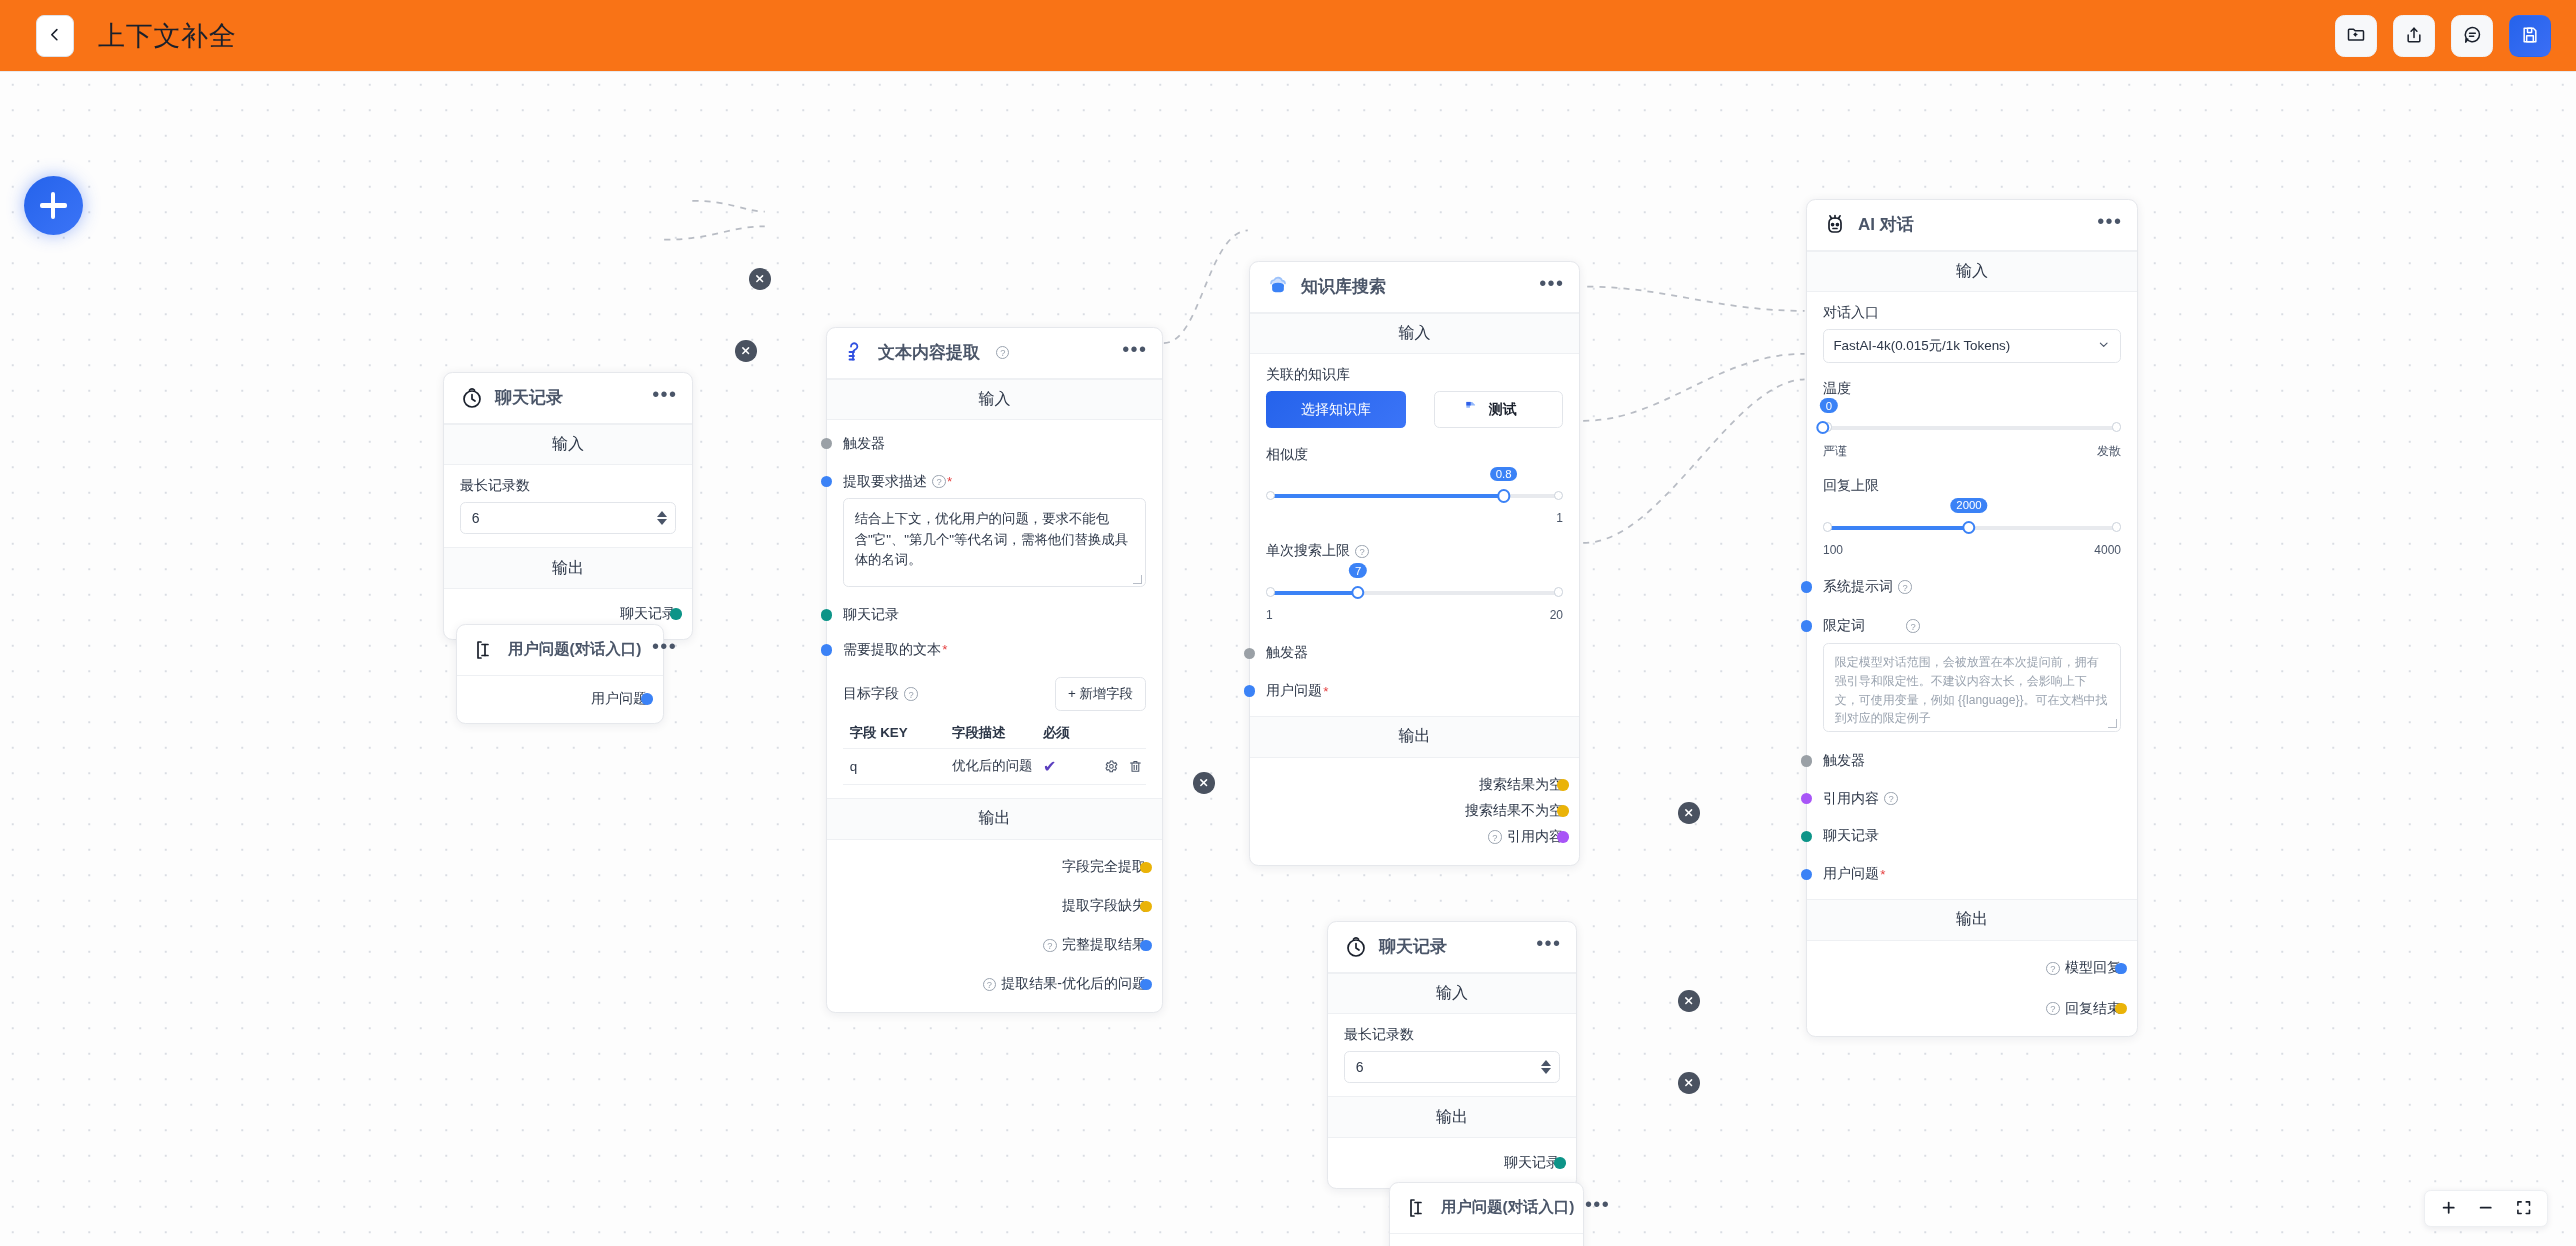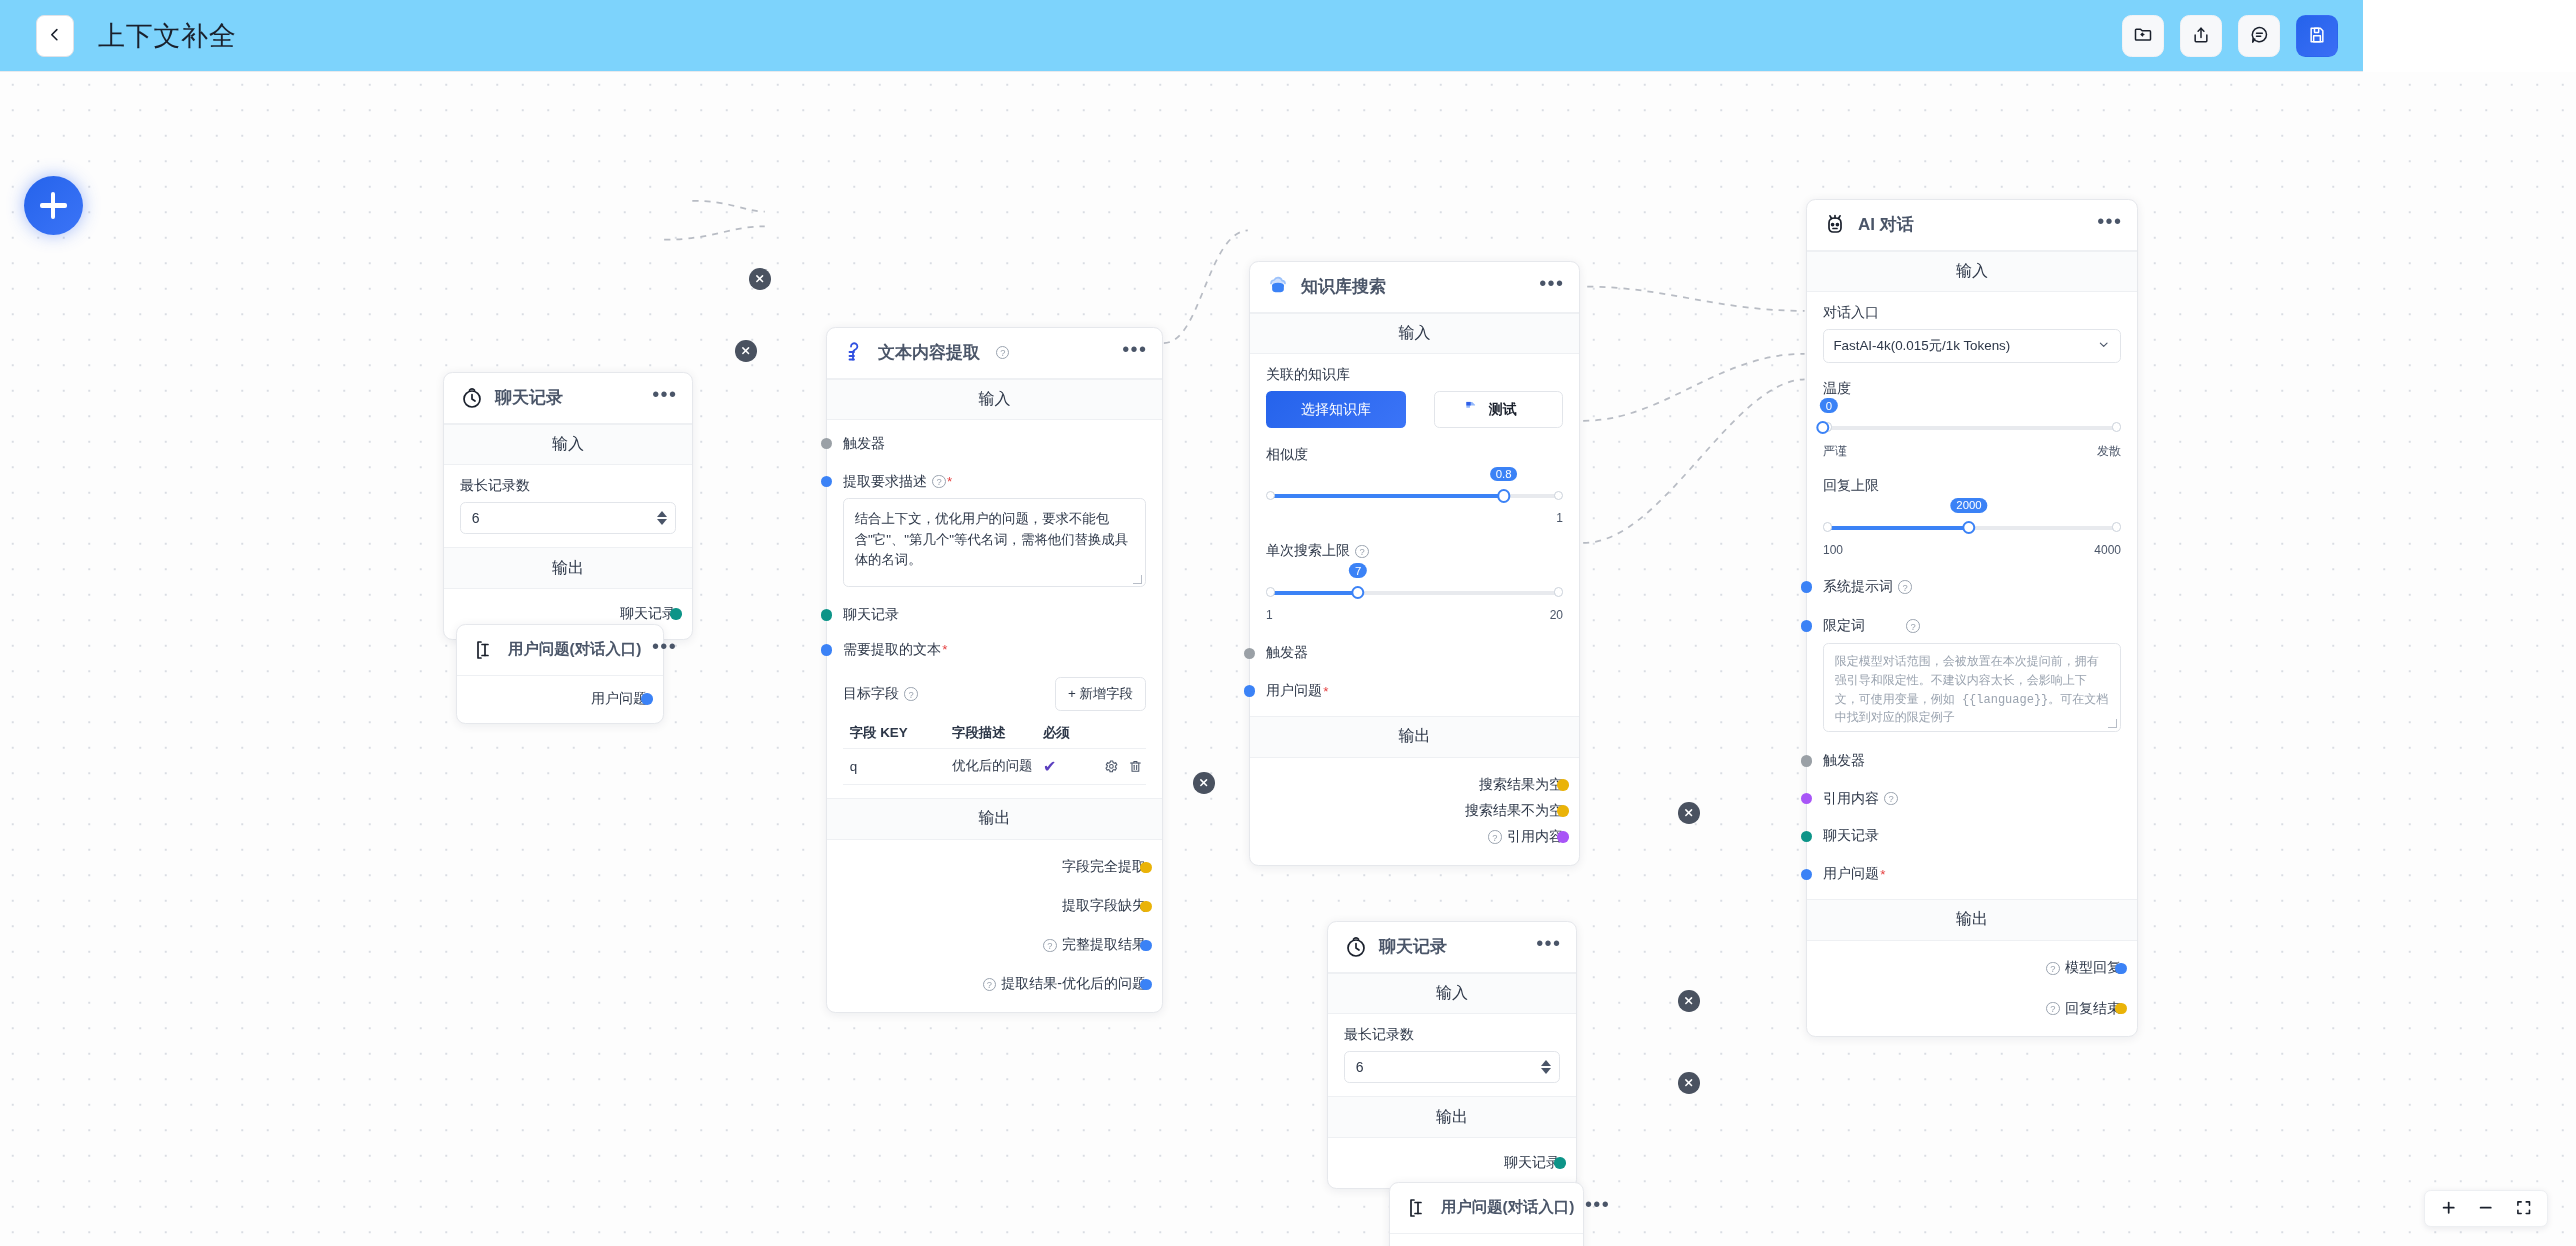--- a/index.html
+++ b/index.html
@@ -5,22 +5,22 @@
   * { box-sizing: border-box; margin: 0; padding: 0; }
   html, body { width: 2576px; height: 1246px; overflow: hidden; }
   body {
     font-family: "Liberation Sans", "DejaVu Sans", sans-serif;
     background: #ffffff;
     color: #1a202c;
   }
 
   
   .topbar {
-    position: absolute; left: 0; top: 0; width: 2363px; height: 72px;
-    background: #7dd3fc; border-bottom: 0.7px solid #e8eaee;
+    position: absolute; left: 0; top: 0; width: 2576px; height: 72px;
+    background: #f97316; border-bottom: 0.7px solid #e8eaee;
     display: flex; align-items: center; z-index: 40;
   }
   .back-btn {
     margin-left: 36px; width: 38px; height: 42px; border: 0.7px solid #dfe2e8;
     border-radius: 8px; background: #fff; display: flex; align-items: center;
     justify-content: center; cursor: pointer;
   }
   .back-btn svg { width: 17.4px; height: 17.4px; }
   .page-title {
     margin-left: 24px; font-size: 27px; font-weight: 400; color: #1a202c;
@@ -615,21 +615,21 @@
         <span class="port in p-blue" style="left:-22px;"></span>
         <span>系统提示词</span>
         <span class="node-help">?</span>
       </div>
 
       <div class="io-row" style="margin-top:16px; margin-bottom:5.4px;gap:36px;">
         <span class="port in p-blue" style="left:-22px;"></span>
         <span>限定词</span>
         <span class="node-help">?</span>
       </div>
-      <div class="textarea-box placeholder" style="height:89px; font-size:12px;font-family:Liberation Mono, monospace;">
+      <div class="textarea-box placeholder" style="height:89px; font-size:12px;">
         <span>限定模型对话范围，会被放置在本次提问前，拥有强引导和限定性。不建议内容太长，会影响上下文，可使用变量，例如 {{language}}。可在文档中找到对应的限定例子</span>
       </div>
 
       <div class="io-row" style="margin-top:17.4px;">
         <span class="port in p-gray" style="left:-22px;"></span>
         <span>触发器</span>
       </div>
       <div class="io-row" style="margin-top:14.8px;">
         <span class="port in p-purple" style="left:-22px;"></span>
         <span>引用内容</span>

